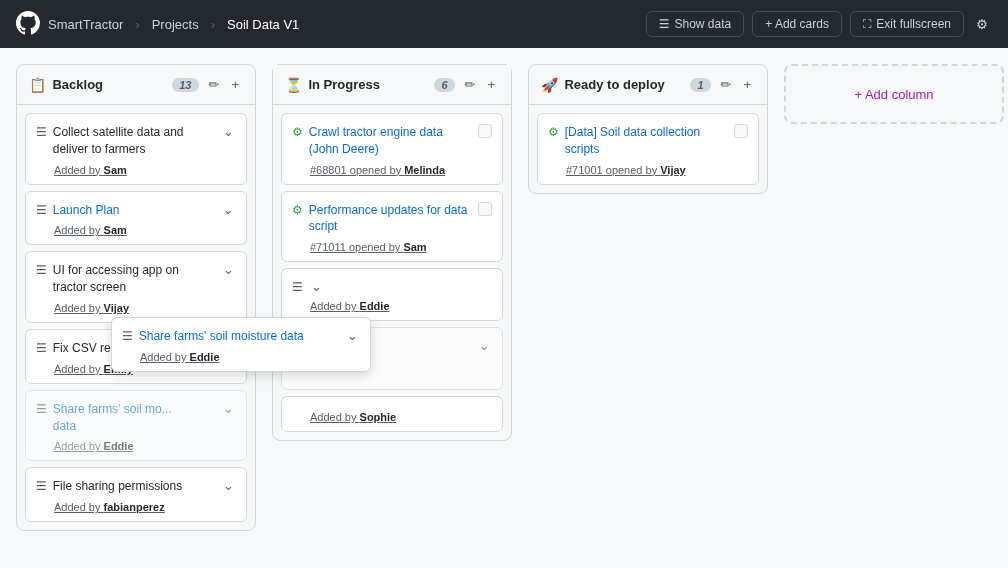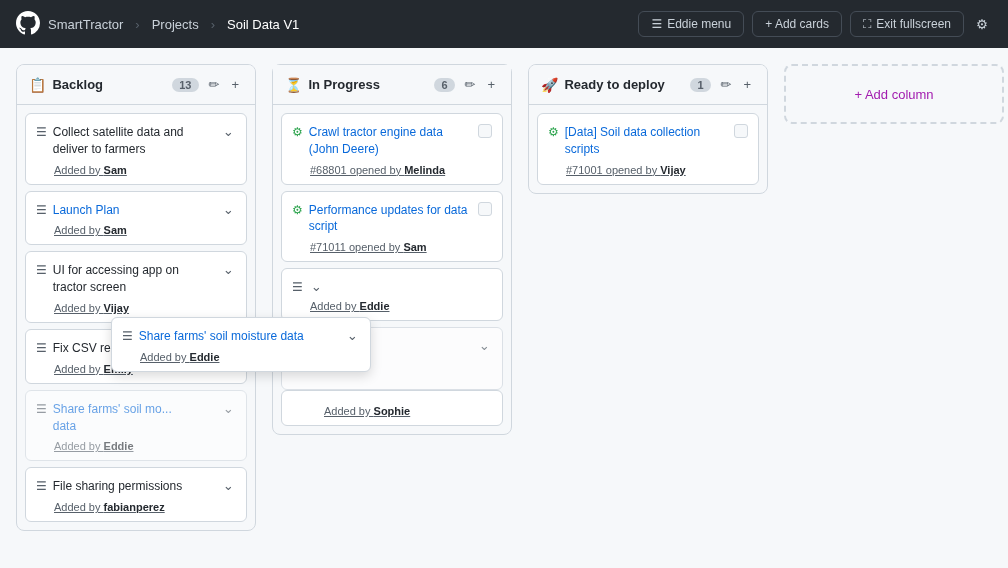--- a/index.html
+++ b/index.html
@@ -77,20 +77,21 @@
     }
     .column-icon { font-size: 14px; }
     .column-title { font-weight: 600; font-size: 13px; color: #24292f; flex: 1; }
     .column-count {
       background: #d0d7de;
       color: #57606a;
       border-radius: 10px;
       padding: 1px 7px;
       font-size: 11px;
       font-weight: 600;
+      font-style: italic;
     }
     .column-actions { display: flex; gap: 4px; align-items: center; }
     .col-btn {
       background: none;
       border: none;
       cursor: pointer;
       color: #57606a;
       padding: 2px 4px;
       border-radius: 4px;
       font-size: 13px;
@@ -172,21 +173,21 @@
   </span>
   <a class="header-link">SmartTractor</a>
   <span class="header-sep">›</span>
   <a class="header-link">Projects</a>
   <span class="header-sep">›</span>
   <span class="header-title">Soil Data V1</span>
   <div class="header-spacer"></div>
   <div class="header-actions">
     <button class="header-btn">
       <span>☰</span>
-      <span>Eddie menu</span>
+      <span>Show data</span>
     </button>
     <button class="header-btn">
       <span>+ Add cards</span>
     </button>
     <button class="header-btn">
       <span>⛶</span>
       <span>Exit fullscreen</span>
     </button>
     <button class="header-gear">
       <span>⚙</span>
@@ -317,21 +318,21 @@
 
         <div class="card-highlighted" style="position: absolute; top: -10px; left: -170px; width: 260px; z-index: 20;">
           <div class="card-header">
             <span class="card-icon">☰</span>
             <span class="card-title">Share farms' soil moisture data</span>
             <button class="card-expand">⌄</button>
           </div>
           <div class="card-meta">Added by <b>Eddie</b></div>
         </div>
 
-        <div style="background:#fff; border: 1px solid #d0d7de; border-radius: 6px; padding: 8px 24px;">
+        <div style="margin-top: 6px; background:#fff; border: 1px solid #d0d7de; border-radius: 6px; padding: 8px 10px;">
           <div class="card-meta">Added by <b>Sophie</b></div>
         </div>
       </div>
 
     </div>
   </div>
 
   <div class="column">
     <div class="column-header">
       <span class="column-icon">🚀</span>

